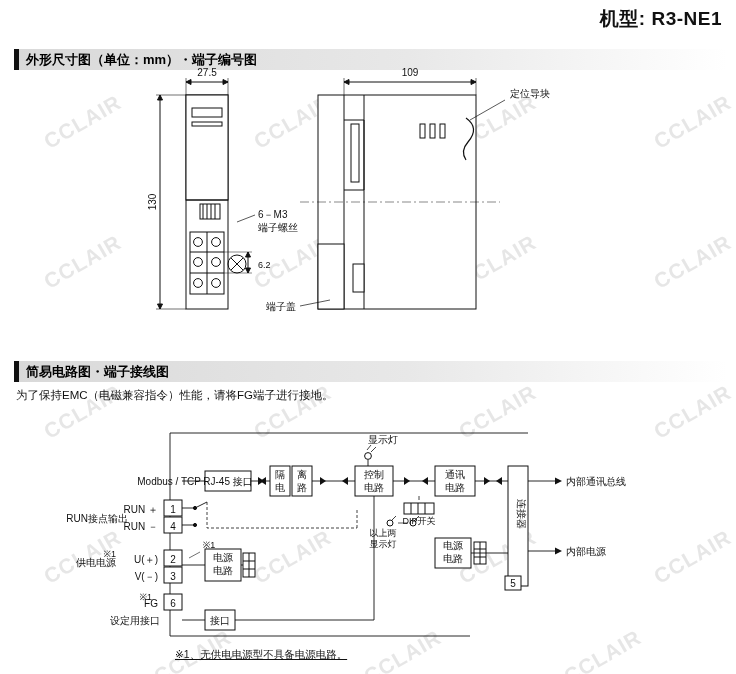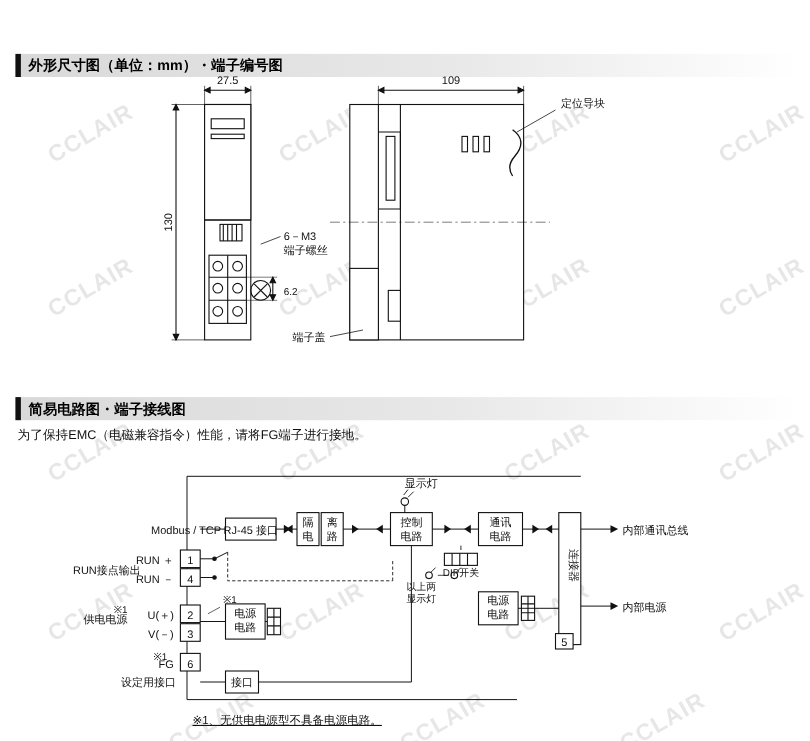--- a/index.html
+++ b/index.html
@@ -100,20 +100,21 @@
       <div class="wm" style="left: 650px; top: 400px;">CCLAIR</div>
       <div class="wm" style="left: 40px; top: 545px;">CCLAIR</div>
       <div class="wm" style="left: 250px; top: 545px;">CCLAIR</div>
       <div class="wm" style="left: 455px; top: 545px;">CCLAIR</div>
       <div class="wm" style="left: 650px; top: 545px;">CCLAIR</div>
       <div class="wm" style="left: 150px; top: 645px;">CCLAIR</div>
       <div class="wm" style="left: 360px; top: 645px;">CCLAIR</div>
       <div class="wm" style="left: 560px; top: 645px;">CCLAIR</div>
     </div>
 
+  <div class="model">机型: R3-NE1</div>
 
   <div class="sec" id="sec2">
     <span class="sec-label">简易电路图・端子接线图</span>
   </div>
 
   <div class="sec" id="sec1">
     <span class="sec-label">外形尺寸图（单位：mm）・端子编号图</span>
   </div>
 
   <div class="note" id="note1">为了保持EMC（电磁兼容指令）性能，请将FG端子进行接地。</div>

